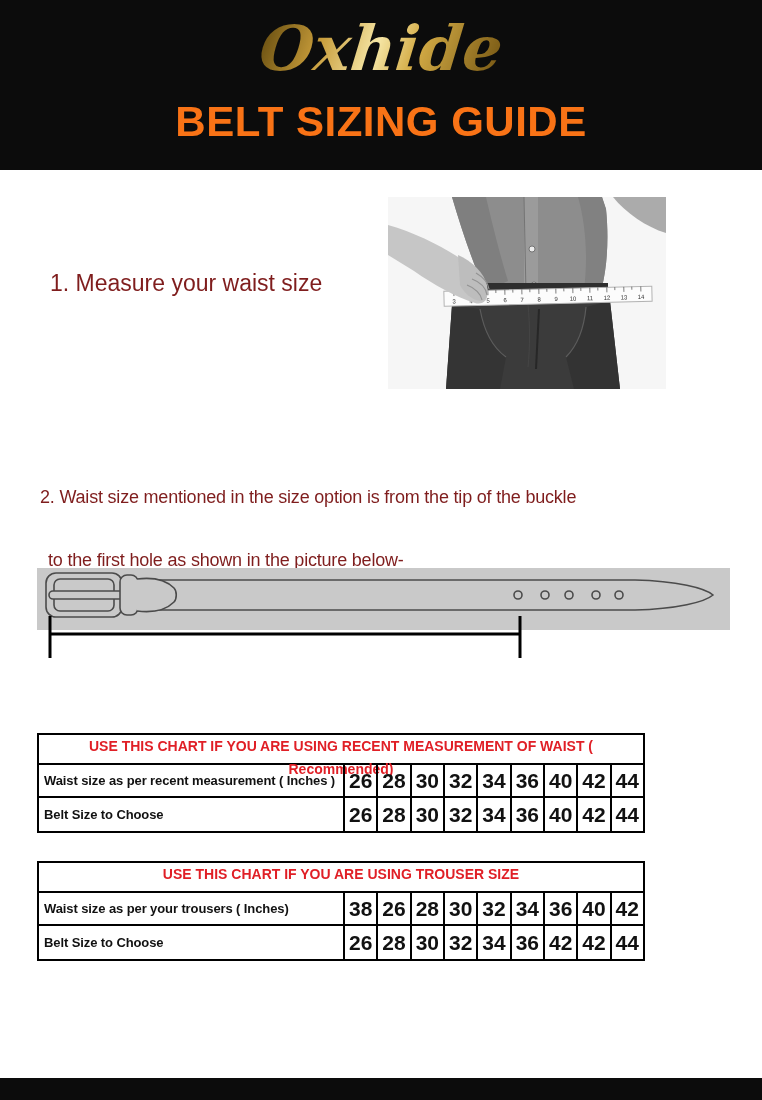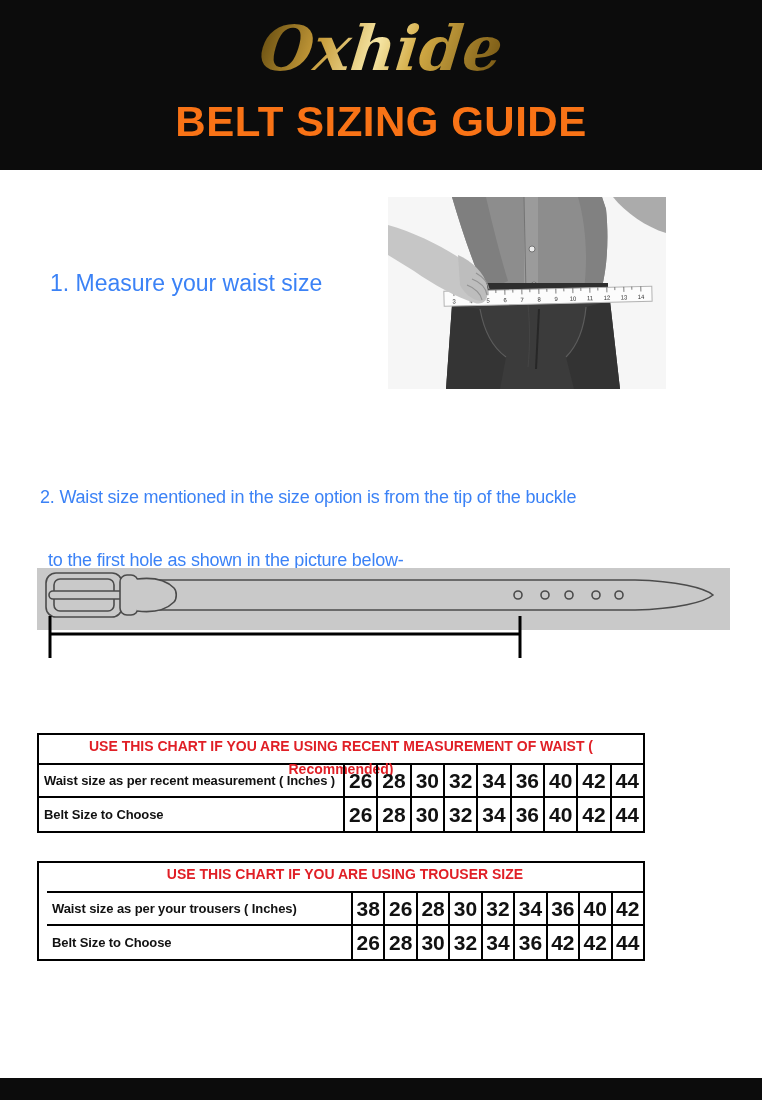--- a/index.html
+++ b/index.html
@@ -11,34 +11,34 @@
   .header { position:absolute; top:0; left:0; width:762px; height:170px; background:#0c0c0c; }
   .logo-wrap { position:absolute; top:6px; left:0; width:100%; text-align:center; }
   .logo { display:inline-block; font-family:"DejaVu Serif", serif; font-style:italic; font-weight:bold;
           font-size:62px; line-height:86px; transform:skewX(-6deg);
           background:linear-gradient(105deg,#6e5313 4%,#c79c3a 26%,#f6e6a5 48%,#d3ab45 64%,#7c5c16 96%);
           -webkit-background-clip:text; background-clip:text; color:transparent; }
   .page-title { position:absolute; top:98px; left:0; width:100%; text-align:center; color:#f97316;
           font-size:42px; font-weight:800; letter-spacing:0.5px; }
 
   
-  .step { position:absolute; color:#3b82f6; }
+  .step { position:absolute; color:#7f1d1d; }
   .step-1 { left:50px; top:270px; font-size:23px; }
   .step-2 { left:40px; top:482px; font-size:18px; letter-spacing:-0.2px; line-height:30px; white-space:nowrap; }
   .step-2 .line2 { padding-left:8px;margin-top:33px; }
   .step-3 { left:38px; top:684px; font-size:23px; }
 
   
   .photo { position:absolute; left:388px; top:197px; width:278px; height:192px; }
   .belt { position:absolute; left:37px; top:568px; width:693px; height:95px; }
 
   
   .size-table { position:absolute; left:37px; width:608px; border:2px solid #000; background:#fff; }
   .table-1 { top:733px; }
-  .table-2 { top:861px;padding-left:8px; }
+  .table-2 { top:861px; }
   .t-title { height:30px; line-height:23px; text-align:center; font-weight:bold; font-size:14px;
              color:#e01f26; border-bottom:2px solid #000; }
   .t-row { display:flex; height:33px; border-bottom:2px solid #000; }
   .t-row:last-child { border-bottom:none; }
   .t-label { width:306px; min-width:306px; font-weight:bold; font-size:13px; letter-spacing:-0.1px;
              display:flex; align-items:center; padding-left:5px; border-right:2px solid #000; color:#111; }
   .t-cell { flex:1; display:flex; align-items:center; justify-content:center; font-weight:bold;
             font-size:21px; border-right:2px solid #000; color:#111; }
   .t-cell:last-child { border-right:none; }
 

